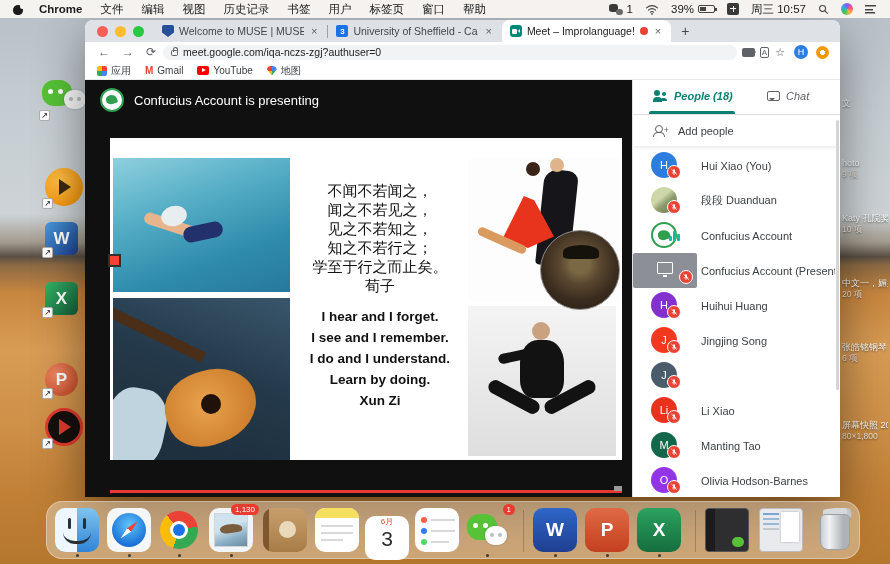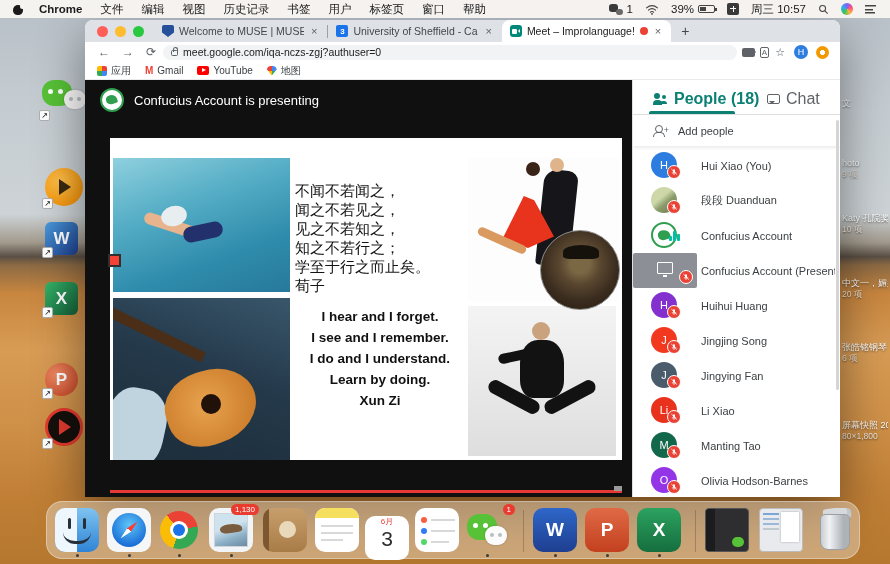--- a/index.html
+++ b/index.html
@@ -111,32 +111,32 @@
   .img-dance .dress { position:absolute; left:34px; top:38px; width:52px; height:52px; background:#e8341c; clip-path:polygon(42% 0,62% 8%,100% 78%,50% 100%,0 84%); }
   .img-dance .wleg { position:absolute; left:8px; top:78px; width:52px; height:9px; background:#d9995f; border-radius:5px; transform:rotate(24deg); }
   .img-dance .h1 { position:absolute; left:58px; top:4px; width:14px; height:14px; background:#3a2417; border-radius:50%; }
   .img-dance .h2 { position:absolute; left:82px; top:0px; width:14px; height:14px; background:#e0b48a; border-radius:50%; }
   .img-taichi { left:358px; top:168px; width:148px; height:150px; background:linear-gradient(180deg,#f4f4f4,#dedede); }
   .img-taichi .torso { position:absolute; left:52px; top:34px; width:44px; height:58px; background:#121212; border-radius:40% 40% 30% 30%; }
   .img-taichi .head { position:absolute; left:64px; top:16px; width:18px; height:18px; background:#caa27e; border-radius:50%; }
   .img-taichi .lleg { position:absolute; left:18px; top:84px; width:56px; height:14px; background:#121212; border-radius:8px; transform:rotate(28deg); }
   .img-taichi .rleg { position:absolute; left:74px; top:84px; width:56px; height:14px; background:#121212; border-radius:8px; transform:rotate(-28deg); }
   .img-taichi .arm { position:absolute; left:30px; top:44px; width:46px; height:10px; background:#121212; border-radius:6px; transform:rotate(-12deg); }
-  #cn-text { position:absolute; left:185px; top:44px; width:170px; text-align:left; font-family:"Liberation Serif", serif; font-size:15px; line-height:19px; color:#141414; }
+  #cn-text { position:absolute; left:185px; top:44px; width:170px; text-align:center; font-family:"Liberation Serif", serif; font-size:15px; line-height:19px; color:#141414; }
   #en-text { position:absolute; left:185px; top:168px; width:170px; text-align:center; font-weight:bold; font-size:13.5px; line-height:21px; color:#111; }
   #webcam { position:absolute; left:430px; top:92px; width:80px; height:80px; border-radius:50%; border:1px solid #8c8c8c;
     background:radial-gradient(circle at 50% 42%,#7a6744 0 16%,#5a4730 34%,#3a2c1e 62%,#241a10 100%); }
   #webcam .hat { position:absolute; left:22px; top:14px; width:36px; height:14px; background:#15120c; border-radius:50% 50% 20% 20%; }
   #redmark { position:absolute; left:23px; top:174px; width:13px; height:13px; background:#f44336; border:2px solid #30302e; }
   #redline { position:absolute; left:25px; top:410px; width:512px; height:3px; background:#e53935; }
   #grip { position:absolute; left:529px; top:406px; width:8px; height:5px; background:#9a9a9a; }
 
   
   #panel { position:absolute; left:547px; top:0; width:208px; height:417px; background:#fff; border-left:1px solid #e0e0e0; font-size:11px; overflow:hidden; }
-  .ptab { position:absolute; top:10px; display:flex; align-items:center; gap:6px; font-size:16px; }
+  .ptab { position:absolute; top:10px; display:flex; align-items:center; gap:6px; font-size:11px;font-style:italic; }
   .ptab.people { left:20px; color:#0b8073; font-weight:bold; }
   .ptab.chat { left:134px; color:#5f6368; }
   .ptab-underline { position:absolute; left:16px; top:31px; width:86px; height:3px; background:#0b8073; border-radius:2px 2px 0 0; }
   .phead-div { position:absolute; left:0; top:34px; width:100%; height:1px; background:#e0e0e0; }
   .addrow { position:absolute; left:0; top:35px; width:100%; height:31px; display:flex; align-items:center; gap:10px; padding-left:20px; color:#3c4043; box-shadow:0 2px 3px rgba(0,0,0,.08); }
   .prow { position:absolute; left:0; width:100%; height:35px; }
   .pav { position:absolute; left:18px; top:4px; width:26px; height:26px; border-radius:50%; color:#fff; font-size:11px; display:flex; align-items:center; justify-content:center; }
   .pav.photo { background:linear-gradient(140deg,#cdd7a8 0 40%,#8a9a6a 60%,#6a7a52 100%); }
   .pav.conf { background:#fff; border:2px solid #2f9e4f; }
   .pav.conf::before { content:""; position:absolute; left:5px; top:6px; width:12px; height:10px; background:#2f9e4f; border-radius:70% 100% 20% 80%; transform:rotate(-18deg); }
@@ -534,21 +534,20 @@
         </div>
         <div class="prow" style="top:278px;">
           <span class="pav" style="background: rgb(74, 91, 107);">J</span>
           <span class="micb">
               <svg width="8" height="8" viewBox="0 0 24 24">
                 <path fill="#fff" d="M12 15a3 3 0 0 0 3-3V7a3 3 0 0 0-6 0v5a3 3 0 0 0 3 3z"></path>
                 <path fill="none" stroke="#fff" stroke-width="1.8" d="M6.5 12a5.5 5.5 0 0 0 11 0M12 17.5V21"></path>
                 <path stroke="#fff" stroke-width="2.4" d="M4 3l17 17"></path>
               </svg>
             </span>
-          <span class="pname">Jingying Fan</span>
         </div>
         <div class="prow" style="top:313px;">
           <span class="pav" style="background: rgb(232, 50, 28);">Li</span>
           <span class="micb">
               <svg width="8" height="8" viewBox="0 0 24 24">
                 <path fill="#fff" d="M12 15a3 3 0 0 0 3-3V7a3 3 0 0 0-6 0v5a3 3 0 0 0 3 3z"></path>
                 <path fill="none" stroke="#fff" stroke-width="1.8" d="M6.5 12a5.5 5.5 0 0 0 11 0M12 17.5V21"></path>
                 <path stroke="#fff" stroke-width="2.4" d="M4 3l17 17"></path>
               </svg>
             </span>

